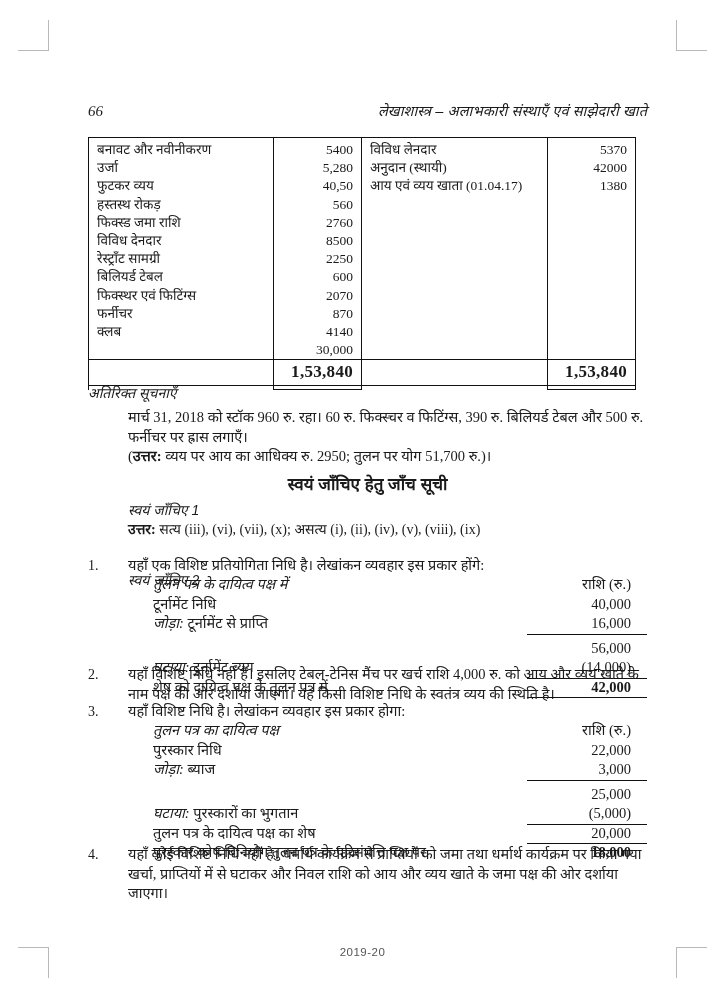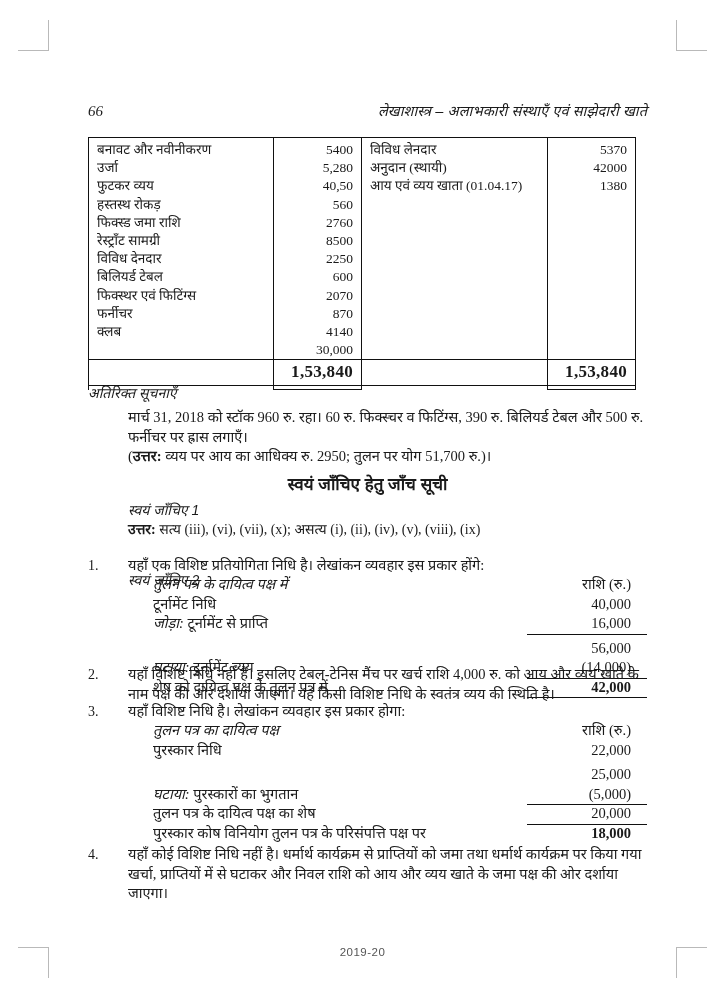--- a/index.html
+++ b/index.html
@@ -266,22 +266,22 @@
 
   <div class="bs-table">
     <div class="bs-body">
       <div class="bs-side left">
         <div class="bs-particulars" id="bs-left-particulars">
             <div class="bs-row">बनावट और नवीनीकरण</div>
             <div class="bs-row">उर्जा</div>
             <div class="bs-row">फुटकर व्यय</div>
             <div class="bs-row">हस्तस्थ रोकड़</div>
             <div class="bs-row">फिक्स्ड जमा राशि</div>
+            <div class="bs-row">विविध देनदार</div>
             <div class="bs-row">रेस्ट्राँट सामग्री</div>
-            <div class="bs-row">विविध देनदार</div>
             <div class="bs-row">बिलियर्ड टेबल</div>
             <div class="bs-row">फिक्स्थर एवं फिटिंग्स</div>
             <div class="bs-row">फर्नीचर</div>
             <div class="bs-row">क्लब</div>
           </div>
         <div class="bs-amounts" id="bs-left-amounts">
             <div class="bs-amt">5400</div>
             <div class="bs-amt">5,280</div>
             <div class="bs-amt">40,50</div>
             <div class="bs-amt">560</div>
@@ -410,20 +410,24 @@
       </div>
       <div class="led" style="top: 721px;">
         <div class="led-row">
           <span class="led-label"><span class="it">तुलन पत्र का दायित्व पक्ष</span></span>
           <span class="led-val">राशि (रु.)</span>
         </div>
         <div class="led-row">
           <span class="led-label">पुरस्कार निधि</span>
           <span class="led-val">22,000</span>
         </div>
+        <div class="led-row">
+          <span class="led-label"><span class="it">जोड़ा:</span> ब्याज</span>
+          <span class="led-val rule">3,000</span>
+        </div>
         <div class="led-gap"></div>
         <div class="led-row">
           <span class="led-label"></span>
           <span class="led-val">25,000</span>
         </div>
         <div class="led-row">
           <span class="led-label"><span class="it">घटाया:</span> पुरस्कारों का भुगतान</span>
           <span class="led-val rule">(5,000)</span>
         </div>
         <div class="led-row">

